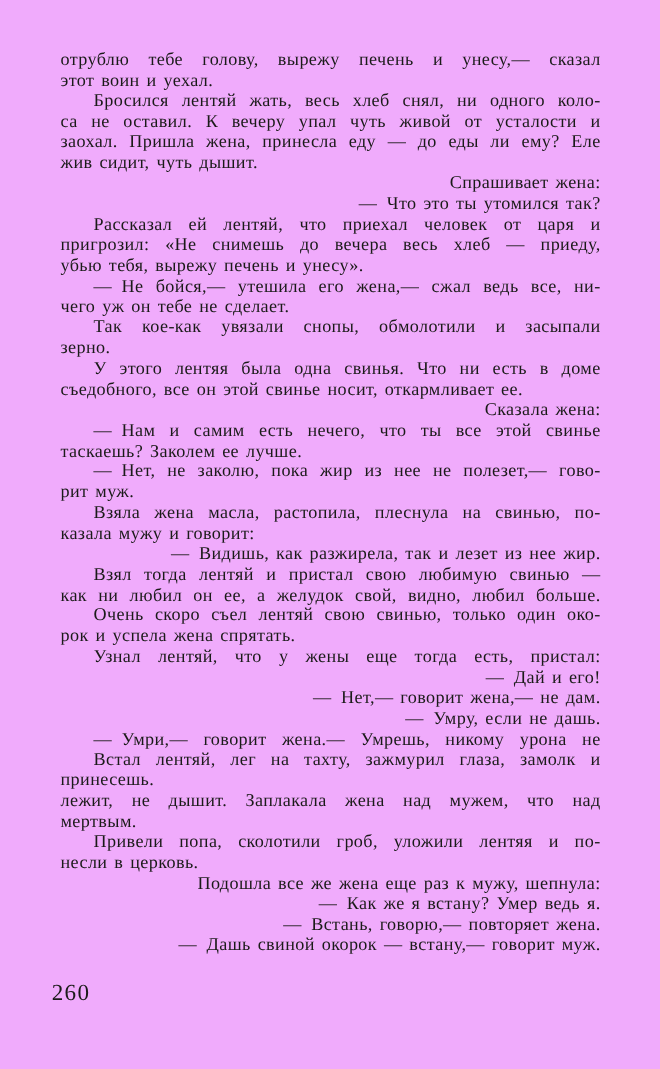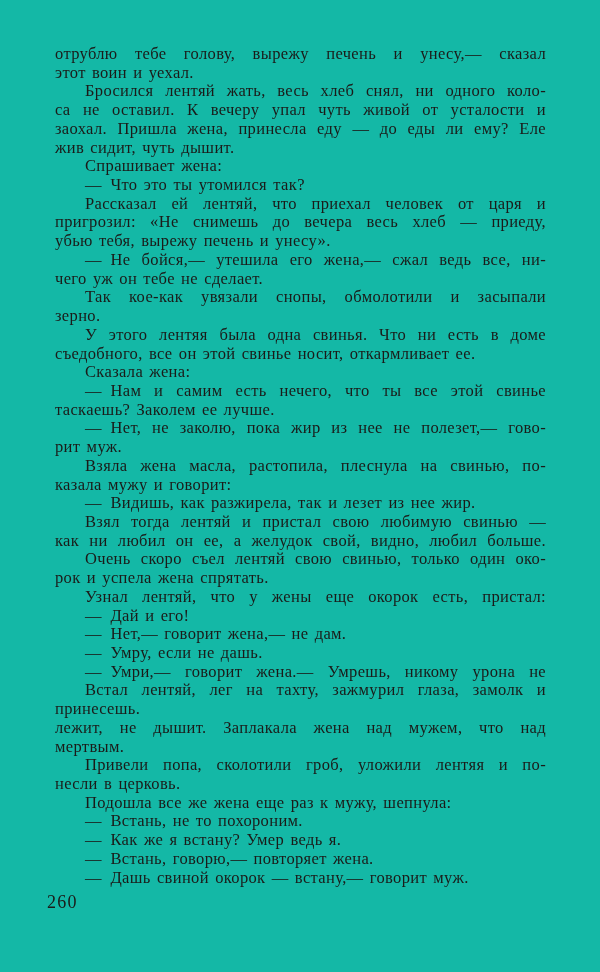--- a/index.html
+++ b/index.html
@@ -7,21 +7,21 @@
     padding: 0;
     width: 600px;
     height: 972px;
     background: #f4f4f1;
     font-family: "Liberation Serif", "DejaVu Serif", serif;
   }
   .page {
     position: relative;
     width: 600px;
     height: 972px;
-    background: #14b8a6;
+    background: #f0abfc;
     overflow: hidden;
   }
   .text-block {
     position: absolute;
     left: 55px;
     top: 45px;
     width: 491px;
     color: #1b1b19;
     font-size: 16.5px;
     letter-spacing: 0.35px;
@@ -32,27 +32,28 @@
     line-height: 18.72px;
     white-space: pre;
   }
   .line.just {
     white-space: normal;
     text-align: justify;
     text-align-last: justify;
   }
   .line.ind {
     padding-left: 30px;
+    text-align: right;
   }
   .page-number {
     position: absolute;
     left: 47px;
     top: 893px;
     color: #1b1b19;
-    font-size: 18px;
+    font-size: 21px;
     letter-spacing: 1.2px;
     line-height: 18px;
   }
 </style>
 </head>
 <body>
 
 <div class="page">
   <div class="text-block">
       <div class="line just">отрублю тебе голову, вырежу печень и унесу,— сказал</div>
@@ -77,31 +78,30 @@
       <div class="line">таскаешь? Заколем ее лучше.</div>
       <div class="line ind just">— Нет, не заколю, пока жир из нее не полезет,— гово-</div>
       <div class="line">рит муж.</div>
       <div class="line ind just">Взяла жена масла, растопила, плеснула на свинью, по-</div>
       <div class="line">казала мужу и говорит:</div>
       <div class="line ind">— Видишь, как разжирела, так и лезет из нее жир.</div>
       <div class="line ind just">Взял тогда лентяй и пристал свою любимую свинью —</div>
       <div class="line just">как ни любил он ее, а желудок свой, видно, любил больше.</div>
       <div class="line ind just">Очень скоро съел лентяй свою свинью, только один око-</div>
       <div class="line">рок и успела жена спрятать.</div>
-      <div class="line ind just">Узнал лентяй, что у жены еще окорок есть, пристал:</div>
+      <div class="line ind just">Узнал лентяй, что у жены еще тогда есть, пристал:</div>
       <div class="line ind">— Дай и его!</div>
       <div class="line ind">— Нет,— говорит жена,— не дам.</div>
       <div class="line ind">— Умру, если не дашь.</div>
       <div class="line ind just">— Умри,— говорит жена.— Умрешь, никому урона не</div>
       <div class="line ind just">Встал лентяй, лег на тахту, зажмурил глаза, замолк и</div>
       <div class="line">принесешь.</div>
       <div class="line just">лежит, не дышит. Заплакала жена над мужем, что над</div>
       <div class="line">мертвым.</div>
       <div class="line ind just">Привели попа, сколотили гроб, уложили лентяя и по-</div>
       <div class="line">несли в церковь.</div>
       <div class="line ind">Подошла все же жена еще раз к мужу, шепнула:</div>
-      <div class="line ind">— Встань, не то похороним.</div>
       <div class="line ind">— Как же я встану? Умер ведь я.</div>
       <div class="line ind">— Встань, говорю,— повторяет жена.</div>
       <div class="line ind">— Дашь свиной окорок — встану,— говорит муж.</div>
     </div>
   <div class="page-number">260</div>
 </div>
 
 </body></html>

